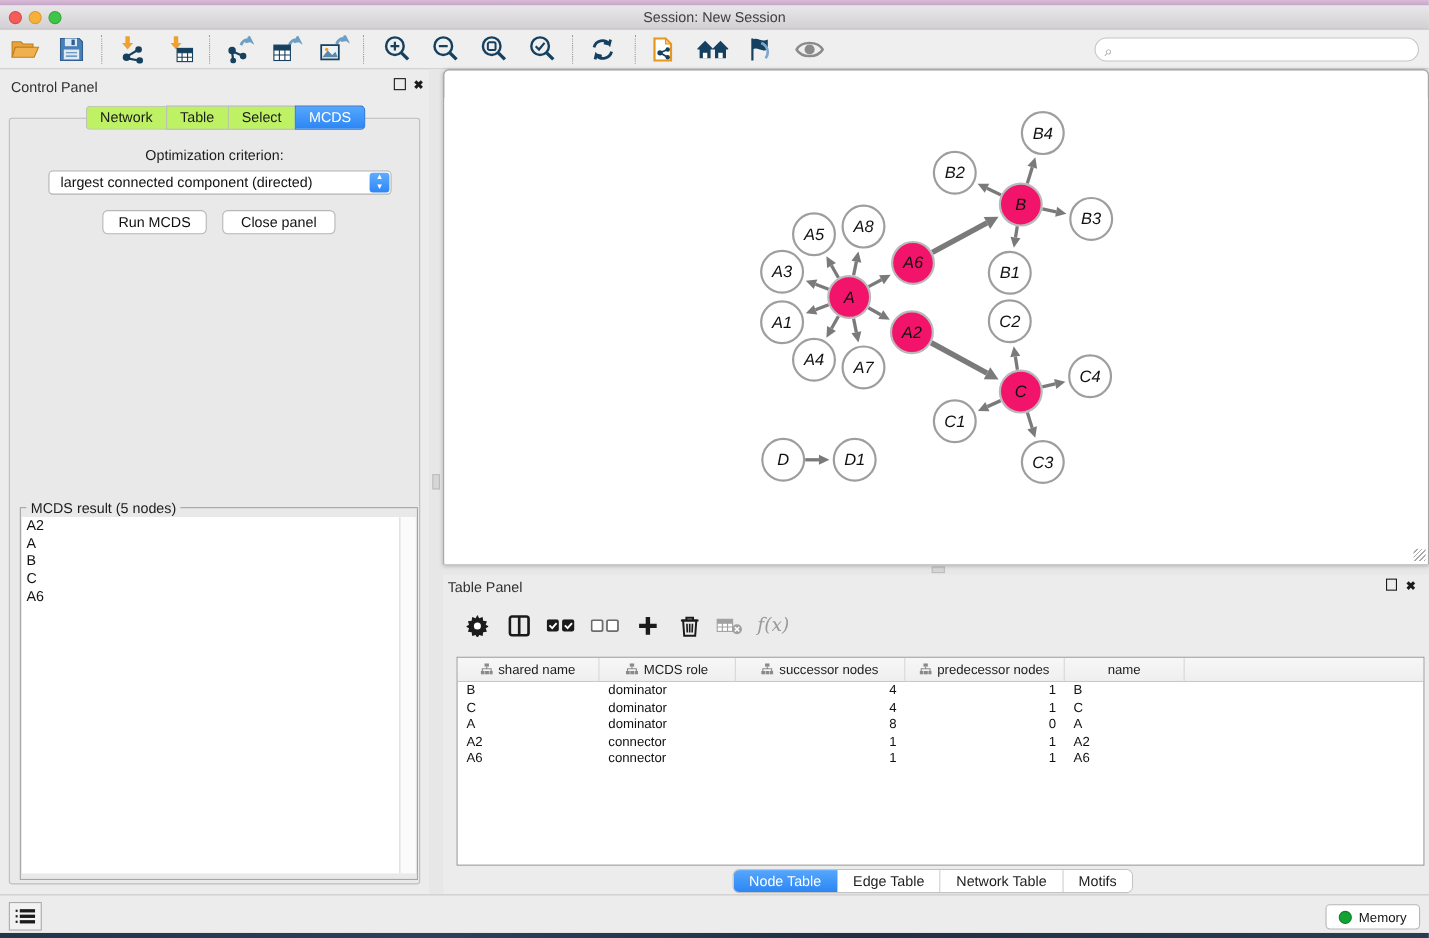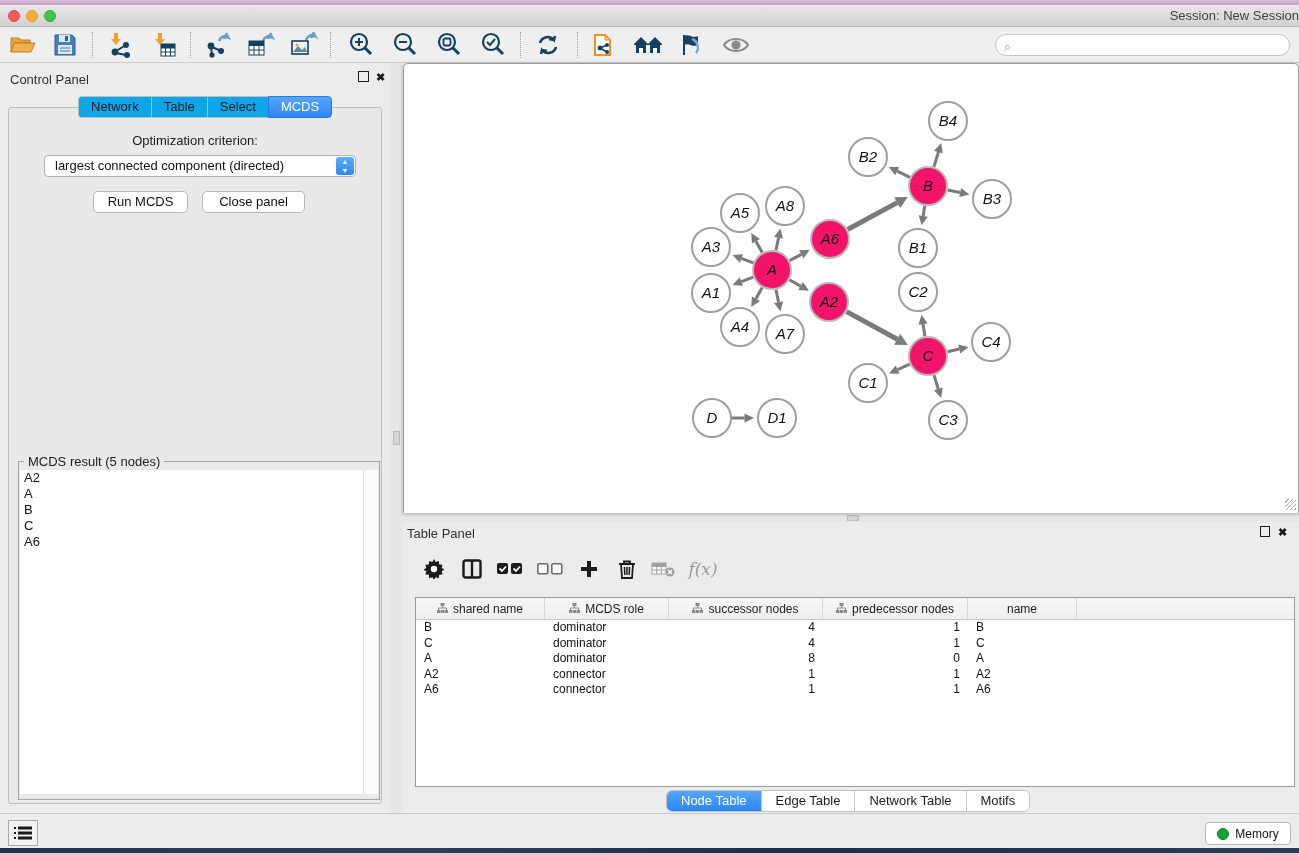--- a/index.html
+++ b/index.html
@@ -10,39 +10,39 @@
   
   #desktop-top { left:0; top:0; width:1299px; height:5px; background:linear-gradient(#d9bcd9,#c5a4c7); }
   #desktop-bottom { left:0; top:848px; width:1299px; height:5px; background:linear-gradient(90deg,#22344a,#2d4058 30%,#1f3045 60%,#2a3c52); }
 
   
   #titlebar { left:0; top:5px; width:1299px; height:22px; background:linear-gradient(#e9e7e9,#d2d0d2); border-bottom:1px solid #b4b2b4; }
   .traffic { width:12px; height:12px; border-radius:50%; position:absolute; top:5px; }
   .t-red { background:#f45d59; border:1px solid #dd4a46; }
   .t-yellow { background:#f6b03c; border:1px solid #dd9b2b; }
   .t-green { background:#3fc649; border:1px solid #2fab38; }
-  #main-title { width:100%; text-align:right; line-height:21px; color:#404040; }
+  #main-title { width:100%; text-align:center; line-height:21px; color:#404040; }
 
   
   #toolbar { left:0; top:27px; width:1299px; height:36px; background:#efefef; border-bottom:1px solid #cdcdcd; }
   .tb-icon { position:absolute; top:4px; width:30px; height:28px; display:flex; align-items:center; justify-content:center; cursor:default; }
   .tb-sep { position:absolute; top:5px; height:26px; width:0; border-left:1px dotted #9a9a9a; }
   #search-field { position:absolute; left:995px; top:7px; width:295px; height:22px; background:#fff; border:1px solid #c6c6c6; border-radius:11px; }
   #search-field .mag { position:absolute; left:8px; top:4px; color:#9a9a9a; font-size:13px; }
   #search-field input { position:absolute; left:26px; top:1px; width:260px; height:18px; border:none; outline:none; font-size:12px; background:transparent; }
 
   
   .panel-title { font-size:13px; color:#2f2f2f; }
   .wicon { color:#1b1b1b; font-size:11px; }
 
   
   #control-panel { left:0; top:63px; width:390px; height:755px; }
   #cp-inner { position:absolute; left:8px; top:44px; width:374px; height:697px; border:1px solid #bdbdbd; border-radius:3px; background:#e9e9e9; }
   .tabbar { position:absolute; display:flex; }
-  .tab { height:22px; line-height:20px; padding:0 12px; background:#0ea5e9; border:1px solid #bdbdbd; border-right:none; color:#1c1c1c; text-align:center; }
+  .tab { height:22px; line-height:20px; padding:0 12px; background:#bef264; border:1px solid #bdbdbd; border-right:none; color:#1c1c1c; text-align:center; }
   .tab:first-child { border-top-left-radius:4px; border-bottom-left-radius:4px; }
   .tab:last-child { border-right:1px solid #bdbdbd; border-top-right-radius:4px; border-bottom-right-radius:4px; }
   .tab.active { background:linear-gradient(#55a6fd,#2c86f4); border-color:#2c7ae0; color:#fff; }
   #opt-label { position:absolute; left:0; top:70px; width:390px; text-align:center; color:#1c1c1c; }
   #criterion-select { position:absolute; left:44px; top:92px; width:312px; height:22px; background:#fff; border:1px solid #b3b3b3; border-radius:4px; line-height:20px; padding-left:10px; color:#111; }
   #criterion-select .stepper { position:absolute; right:1px; top:1px; width:18px; height:18px; background:linear-gradient(#5fadfe,#2d87f5); border-radius:3px; color:#fff; font-size:7px; line-height:9px; text-align:center; }
   .btn { position:absolute; height:22px; background:#fff; border:1px solid #b7b7b7; border-radius:5px; text-align:center; line-height:20px; color:#111; }
   #result-group { position:absolute; left:18px; top:398px; width:362px; height:339px; border:1px solid #a5a5a5; }
   #result-title { position:absolute; left:5px; top:-8px; background:#e9e9e9; padding:0 4px; color:#1c1c1c; }
   #result-list { position:absolute; left:1px; top:8px; width:345px; height:324px; background:#fff; overflow:hidden; }

